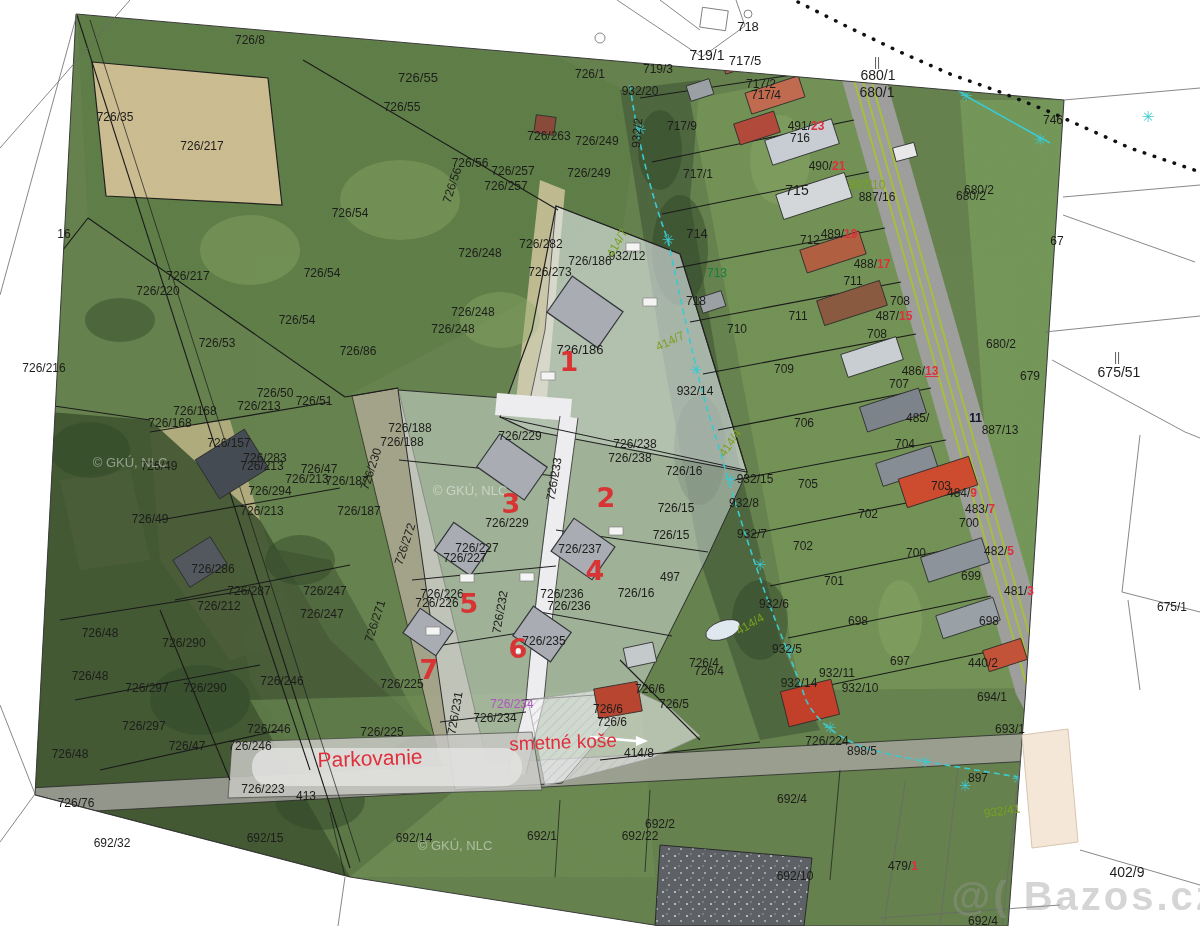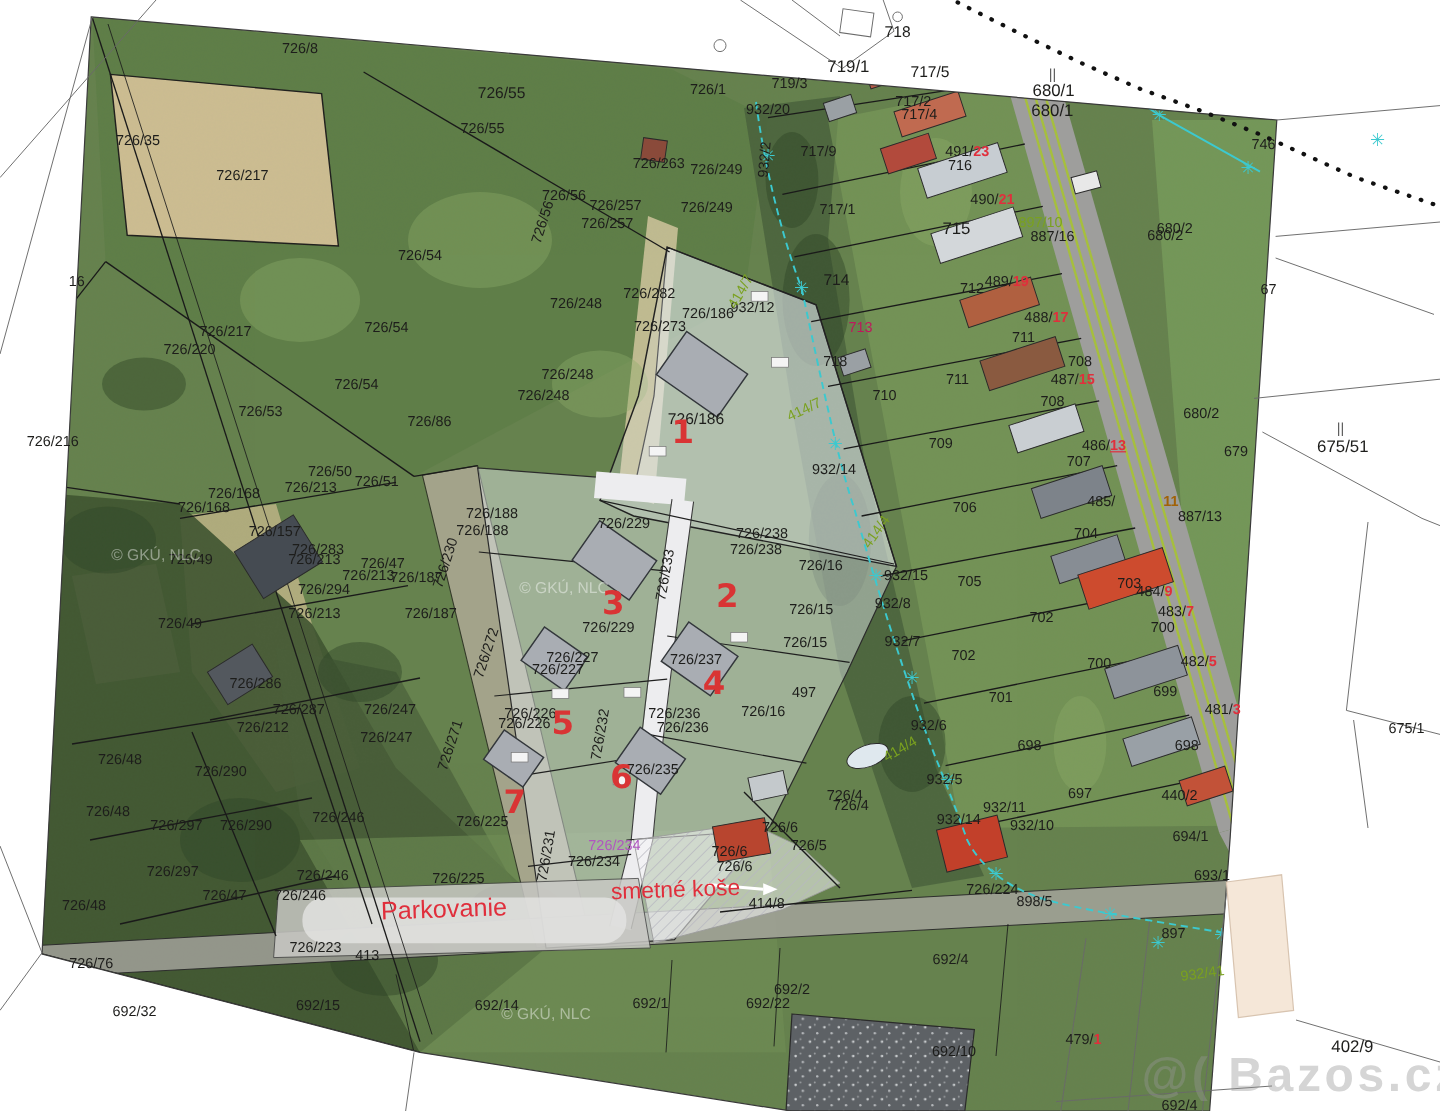--- a/index.html
+++ b/index.html
@@ -347,33 +347,33 @@
       <div class="lbl" style="left: 590px; top: 261px; font-size: 12px; color: rgb(29, 29, 27); transform: translate(-50%, -50%) rotate(0deg);"><span>726/186</span></div>
       <div class="lbl" style="left: 580px; top: 349px; font-size: 13px; color: rgb(29, 29, 27); transform: translate(-50%, -50%) rotate(0deg);"><span>726/186</span></div>
       <div class="lbl" style="left: 358px; top: 351px; font-size: 12px; color: rgb(29, 29, 27); transform: translate(-50%, -50%) rotate(0deg);"><span>726/86</span></div>
       <div class="lbl" style="left: 410px; top: 428px; font-size: 12px; color: rgb(29, 29, 27); transform: translate(-50%, -50%) rotate(0deg);"><span>726/188</span></div>
       <div class="lbl" style="left: 402px; top: 442px; font-size: 12px; color: rgb(29, 29, 27); transform: translate(-50%, -50%) rotate(0deg);"><span>726/188</span></div>
       <div class="lbl" style="left: 590px; top: 74px; font-size: 12px; color: rgb(29, 29, 27); transform: translate(-50%, -50%) rotate(0deg);"><span>726/1</span></div>
       <div class="lbl" style="left: 640px; top: 91px; font-size: 12px; color: rgb(29, 29, 27); transform: translate(-50%, -50%) rotate(0deg);"><span>932/20</span></div>
       <div class="lbl" style="left: 637px; top: 133px; font-size: 12px; color: rgb(29, 29, 27); transform: translate(-50%, -50%) rotate(-85deg);"><span>932/2</span></div>
       <div class="lbl" style="left: 748px; top: 26px; font-size: 13px; color: rgb(29, 29, 27); transform: translate(-50%, -50%) rotate(0deg);"><span>718</span></div>
       <div class="lbl" style="left: 707px; top: 55px; font-size: 14px; color: rgb(29, 29, 27); transform: translate(-50%, -50%) rotate(0deg);"><span>719/1</span></div>
-      <div class="lbl" style="left: 745px; top: 60px; font-size: 13px; color: rgb(29, 29, 27); transform: translate(-50%, -50%) rotate(0deg); margin-left: 30px;"><span>717/5</span></div>
+      <div class="lbl" style="left: 745px; top: 60px; font-size: 13px; color: rgb(29, 29, 27); transform: translate(-50%, -50%) rotate(0deg);"><span>717/5</span></div>
       <div class="lbl" style="left: 658px; top: 69px; font-size: 12px; color: rgb(29, 29, 27); transform: translate(-50%, -50%) rotate(0deg);"><span>719/3</span></div>
       <div class="lbl" style="left: 761px; top: 84px; font-size: 12px; color: rgb(29, 29, 27); transform: translate(-50%, -50%) rotate(0deg);"><span>717/2</span></div>
       <div class="lbl" style="left: 766px; top: 95px; font-size: 12px; color: rgb(29, 29, 27); transform: translate(-50%, -50%) rotate(0deg);"><span>717/4</span></div>
       <div class="lbl" style="left: 878px; top: 75px; font-size: 14px; color: rgb(29, 29, 27); transform: translate(-50%, -50%) rotate(0deg);"><span>680/1</span></div>
       <div class="lbl" style="left: 877px; top: 92px; font-size: 14px; color: rgb(29, 29, 27); transform: translate(-50%, -50%) rotate(0deg);"><span>680/1</span></div>
       <div class="lbl" style="left: 877px; top: 62px; font-size: 12px; color: rgb(90, 90, 90); transform: translate(-50%, -50%) rotate(0deg);"><span>||</span></div>
       <div class="lbl" style="left: 682px; top: 126px; font-size: 12px; color: rgb(29, 29, 27); transform: translate(-50%, -50%) rotate(0deg);"><span>717/9</span></div>
       <div class="lbl" style="left: 698px; top: 174px; font-size: 12px; color: rgb(29, 29, 27); transform: translate(-50%, -50%) rotate(0deg);"><span>717/1</span></div>
       <div class="lbl" style="left: 800px; top: 138px; font-size: 12px; color: rgb(29, 29, 27); transform: translate(-50%, -50%) rotate(0deg);"><span>716</span></div>
       <div class="lbl" style="left: 797px; top: 190px; font-size: 14px; color: rgb(29, 29, 27); transform: translate(-50%, -50%) rotate(0deg);"><span>715</span></div>
       <div class="lbl" style="left: 697px; top: 233px; font-size: 13px; color: rgb(29, 29, 27); transform: translate(-50%, -50%) rotate(0deg);"><span>714</span></div>
-      <div class="lbl" style="left: 717px; top: 273px; font-size: 12px; color: #be185d; transform: translate(-50%, -50%) rotate(0deg); text-align: center;"><span>713</span></div>
+      <div class="lbl" style="left: 717px; top: 273px; font-size: 12px; color: #15803d; transform: translate(-50%, -50%) rotate(0deg); text-align: center;"><span>713</span></div>
       <div class="lbl" style="left: 810px; top: 240px; font-size: 12px; color: rgb(29, 29, 27); transform: translate(-50%, -50%) rotate(0deg);"><span>712</span></div>
       <div class="lbl" style="left: 853px; top: 281px; font-size: 12px; color: rgb(29, 29, 27); transform: translate(-50%, -50%) rotate(0deg);"><span>711</span></div>
       <div class="lbl" style="left: 798px; top: 316px; font-size: 12px; color: rgb(29, 29, 27); transform: translate(-50%, -50%) rotate(0deg);"><span>711</span></div>
       <div class="lbl" style="left: 737px; top: 329px; font-size: 12px; color: rgb(29, 29, 27); transform: translate(-50%, -50%) rotate(0deg);"><span>710</span></div>
       <div class="lbl" style="left: 784px; top: 369px; font-size: 12px; color: rgb(29, 29, 27); transform: translate(-50%, -50%) rotate(0deg);"><span>709</span></div>
       <div class="lbl" style="left: 900px; top: 301px; font-size: 12px; color: rgb(29, 29, 27); transform: translate(-50%, -50%) rotate(0deg);"><span>708</span></div>
       <div class="lbl" style="left: 877px; top: 334px; font-size: 12px; color: rgb(29, 29, 27); transform: translate(-50%, -50%) rotate(0deg);"><span>708</span></div>
       <div class="lbl" style="left: 899px; top: 384px; font-size: 12px; color: rgb(29, 29, 27); transform: translate(-50%, -50%) rotate(0deg);"><span>707</span></div>
       <div class="lbl" style="left: 804px; top: 423px; font-size: 12px; color: rgb(29, 29, 27); transform: translate(-50%, -50%) rotate(0deg);"><span>706</span></div>
       <div class="lbl" style="left: 808px; top: 484px; font-size: 12px; color: rgb(29, 29, 27); transform: translate(-50%, -50%) rotate(0deg);"><span>705</span></div>
@@ -501,21 +501,21 @@
       <div class="lbl" style="left: 670px; top: 341px; font-size: 12px; color: rgb(122, 161, 31); transform: translate(-50%, -50%) rotate(-25deg);"><span>414/7</span></div>
       <div class="lbl" style="left: 730px; top: 443px; font-size: 12px; color: rgb(122, 161, 31); transform: translate(-50%, -50%) rotate(-55deg);"><span>414/4</span></div>
       <div class="lbl" style="left: 750px; top: 624px; font-size: 12px; color: rgb(122, 161, 31); transform: translate(-50%, -50%) rotate(-30deg);"><span>414/4</span></div>
       <div class="lbl" style="left: 1002px; top: 811px; font-size: 12px; color: rgb(122, 161, 31); transform: translate(-50%, -50%) rotate(-8deg);"><span>932/41</span></div>
       <div class="lbl" style="left: 806px; top: 126px; font-size: 12px; color: rgb(29, 29, 27); transform: translate(-50%, -50%) rotate(0deg);"><span>491/</span><span class="t2" style="color: rgb(224, 47, 60);">23</span></div>
       <div class="lbl" style="left: 827px; top: 166px; font-size: 12px; color: rgb(29, 29, 27); transform: translate(-50%, -50%) rotate(0deg);"><span>490/</span><span class="t2" style="color: rgb(224, 47, 60);">21</span></div>
       <div class="lbl" style="left: 839px; top: 234px; font-size: 12px; color: rgb(29, 29, 27); transform: translate(-50%, -50%) rotate(0deg);"><span>489/</span><span class="t2" style="color: rgb(224, 47, 60);">19</span></div>
       <div class="lbl" style="left: 872px; top: 264px; font-size: 12px; color: rgb(29, 29, 27); transform: translate(-50%, -50%) rotate(0deg);"><span>488/</span><span class="t2" style="color: rgb(224, 47, 60);">17</span></div>
       <div class="lbl" style="left: 894px; top: 316px; font-size: 12px; color: rgb(29, 29, 27); transform: translate(-50%, -50%) rotate(0deg);"><span>487/</span><span class="t2" style="color: rgb(224, 47, 60);">15</span></div>
       <div class="lbl" style="left: 920px; top: 371px; font-size: 12px; color: rgb(29, 29, 27); transform: translate(-50%, -50%) rotate(0deg);"><span>486/</span><span class="t2" style="color: rgb(224, 47, 60); text-decoration: underline;">13</span></div>
-      <div class="lbl" style="left: 944px; top: 418px; font-size: 12px; color: rgb(29, 29, 27); transform: translate(-50%, -50%) rotate(0deg);"><span>485/</span><span class="t2" style="color: #a16207; margin-left: 40px;">11</span></div>
+      <div class="lbl" style="left: 944px; top: 418px; font-size: 12px; color: rgb(29, 29, 27); transform: translate(-50%, -50%) rotate(0deg);"><span>485/</span><span class="t2" style="color: #0f172a; margin-left: 40px;">11</span></div>
       <div class="lbl" style="left: 962px; top: 471px; font-size: 12px; color: rgb(29, 29, 27); transform: translate(-50%, -50%) rotate(0deg); margin-top: 22px;"><span>484/</span><span class="t2" style="color: rgb(224, 47, 60);">9</span></div>
       <div class="lbl" style="left: 980px; top: 509px; font-size: 12px; color: rgb(29, 29, 27); transform: translate(-50%, -50%) rotate(0deg);"><span>483/</span><span class="t2" style="color: rgb(224, 47, 60);">7</span></div>
       <div class="lbl" style="left: 999px; top: 551px; font-size: 12px; color: rgb(29, 29, 27); transform: translate(-50%, -50%) rotate(0deg);"><span>482/</span><span class="t2" style="color: rgb(224, 47, 60);">5</span></div>
       <div class="lbl" style="left: 1019px; top: 591px; font-size: 12px; color: rgb(29, 29, 27); transform: translate(-50%, -50%) rotate(0deg);"><span>481/</span><span class="t2" style="color: rgb(224, 47, 60);">3</span></div>
       <div class="lbl" style="left: 903px; top: 866px; font-size: 12px; color: rgb(29, 29, 27); transform: translate(-50%, -50%) rotate(0deg);"><span>479/</span><span class="t2" style="color: rgb(224, 47, 60);">1</span></div>
       <div class="lbl gku" style="left: 130px; top: 462px; font-size: 13px; color: rgba(255, 255, 255, 0.55); transform: translate(-50%, -50%) rotate(0deg);"><span>© GKÚ, NLC</span></div>
       <div class="lbl gku" style="left: 470px; top: 490px; font-size: 13px; color: rgba(255, 255, 255, 0.55); transform: translate(-50%, -50%) rotate(0deg);"><span>© GKÚ, NLC</span></div>
       <div class="lbl gku" style="left: 455px; top: 845px; font-size: 13px; color: rgba(255, 255, 255, 0.55); transform: translate(-50%, -50%) rotate(0deg);"><span>© GKÚ, NLC</span></div>
       <div class="lbl" style="left: 370px; top: 758px; font-size: 21px; color: rgb(224, 47, 60); transform: translate(-50%, -50%) rotate(-2deg);"><span>Parkovanie</span></div>
       <div class="lbl" style="left: 563px; top: 742px; font-size: 19px; color: rgb(224, 47, 60); transform: translate(-50%, -50%) rotate(-2deg);"><span>smetné koše</span></div>

